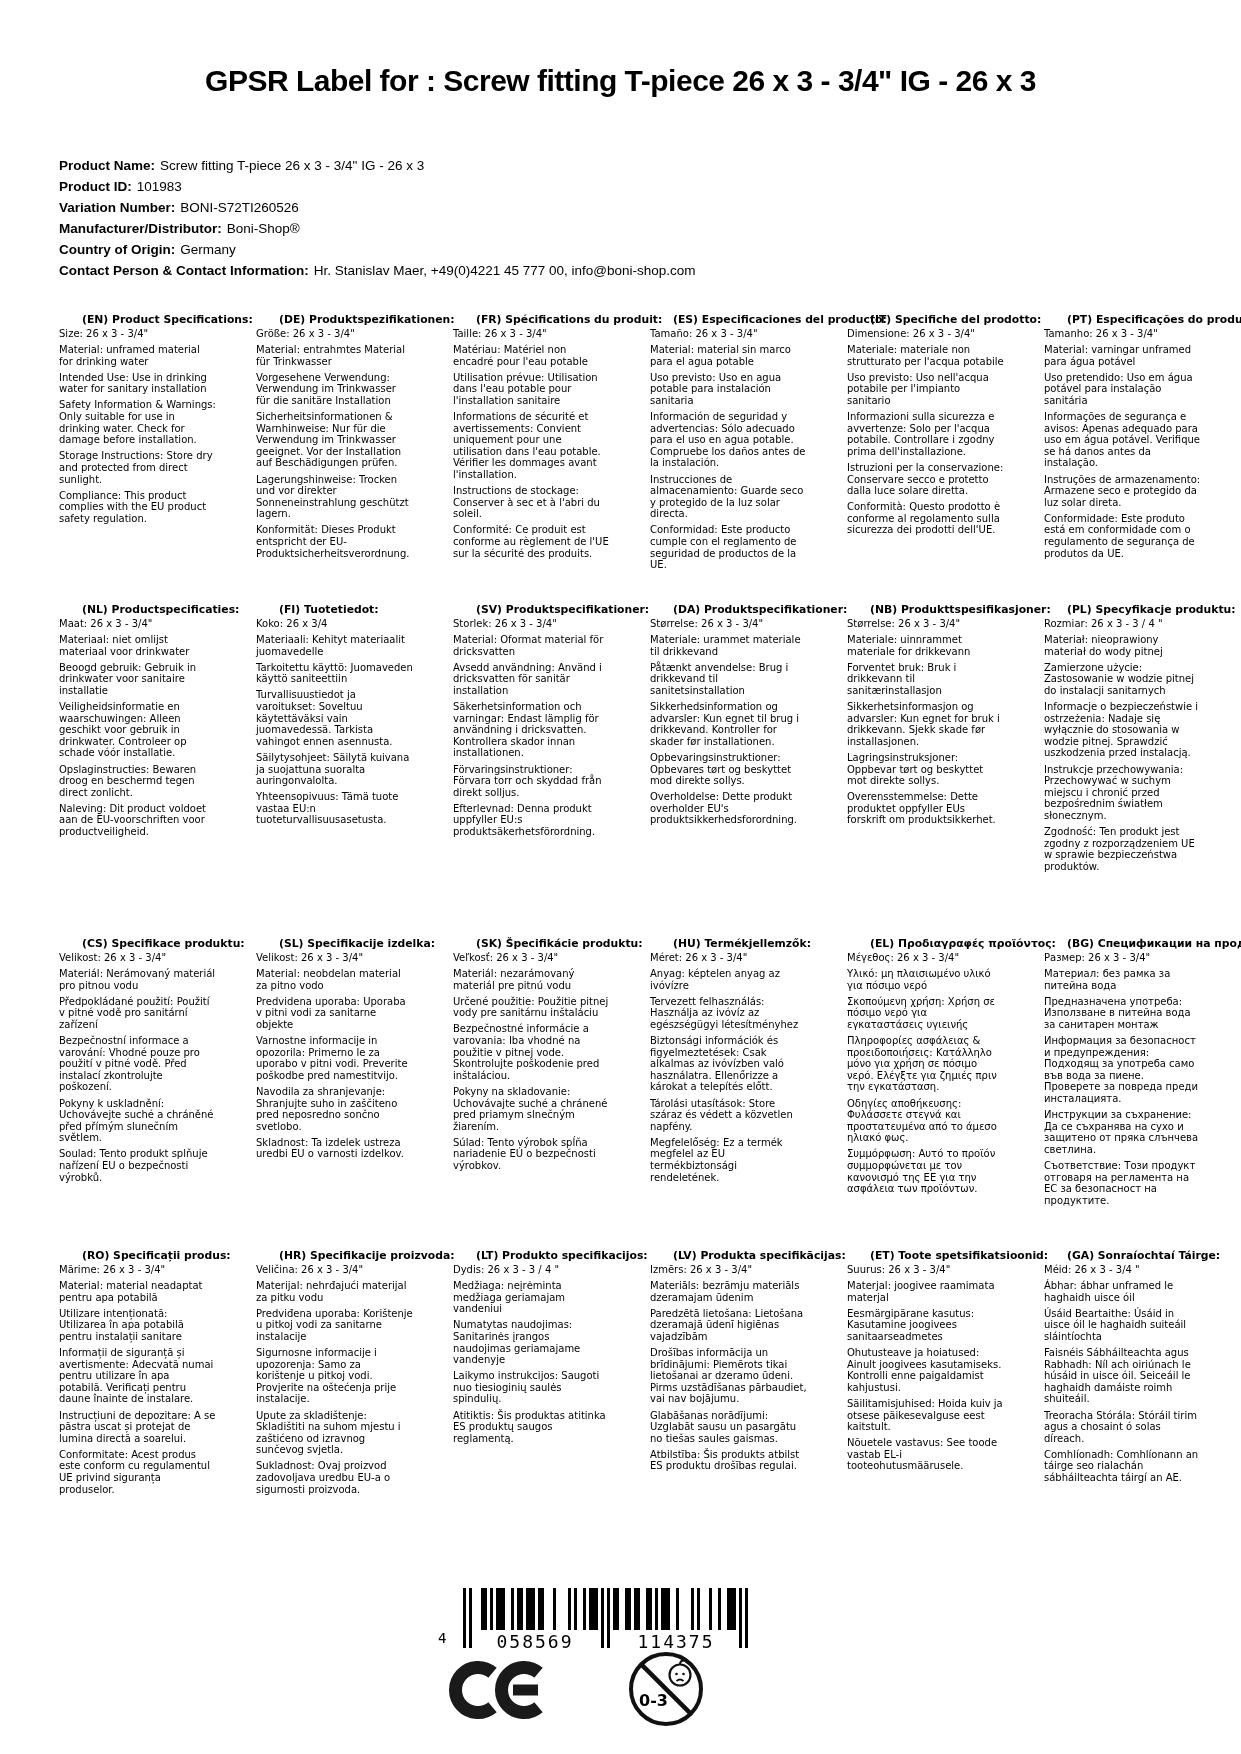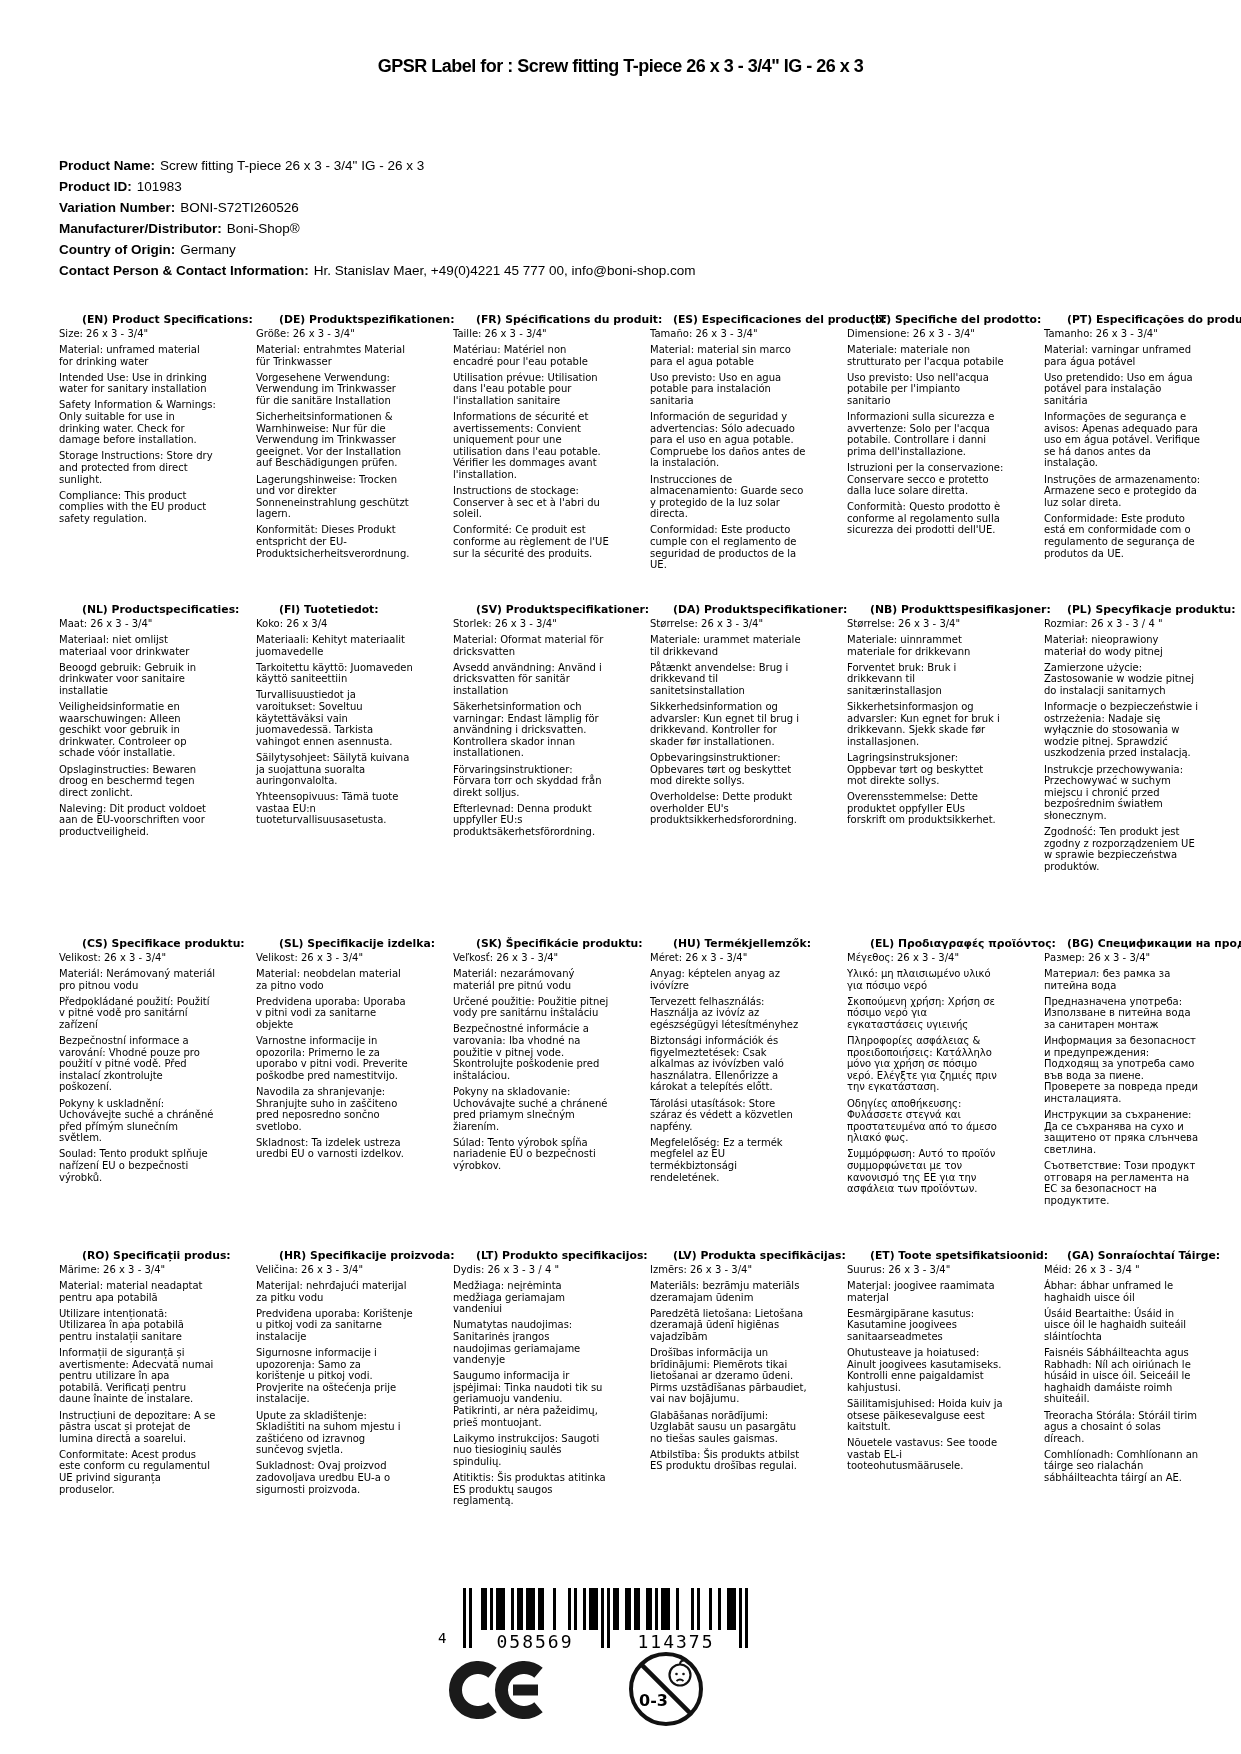--- a/index.html
+++ b/index.html
@@ -1,19 +1,19 @@
 <!DOCTYPE html>
 <html><head>
 <meta charset="utf-8">
 <style>
   html,body{margin:0;padding:0;background:#fff;}
   .page{position:relative;width:1241px;height:1754px;background:#ffffff;color:#000;
         font-family:"DejaVu Sans",sans-serif;overflow:hidden;}
-  .title{position:absolute;top:56px;left:0;width:100%;margin:0;text-align:center;
-         font-family:"Liberation Sans",sans-serif;font-size:18px;font-weight:bold;letter-spacing:-0.5px;}
+  .title{position:absolute;top:64px;left:0;width:100%;margin:0;text-align:center;
+         font-family:"Liberation Sans",sans-serif;font-size:30px;font-weight:bold;letter-spacing:-0.5px;}
   .product-info{position:absolute;left:59px;top:155px;font-family:"Liberation Sans",sans-serif;
                 font-size:13.5px;line-height:21px;}
   .pi-label{font-weight:bold;}
   .pi-value{margin-left:5px;}
   .spec-row{position:absolute;left:59px;display:grid;grid-template-columns:repeat(6,197px);align-items:start;}
   .r0{top:313px}.r1{top:603px}.r2{top:937px}.r3{top:1249px}
   .spec-cell{width:197px;padding-right:40px;box-sizing:border-box;}
   .spec-header{font-size:10.8px;font-weight:bold;white-space:nowrap;line-height:13px;margin-bottom:2px;margin-left:23px;}
   .spec-par{font-size:10px;line-height:11.6px;margin:0 0 4.5px 0;}
   .barcode{position:absolute;left:438px;top:1588px;width:330px;height:62px;}
@@ -79,21 +79,21 @@
           <p class="spec-par">Uso previsto: Uso en agua potable para instalación sanitaria</p>
           <p class="spec-par">Información de seguridad y advertencias: Sólo adecuado para el uso en agua potable. Compruebe los daños antes de la instalación.</p>
           <p class="spec-par">Instrucciones de almacenamiento: Guarde seco y protegido de la luz solar directa.</p>
           <p class="spec-par">Conformidad: Este producto cumple con el reglamento de seguridad de productos de la UE.</p>
         </div>
         <div class="spec-cell">
           <div class="spec-header">(IT) Specifiche del prodotto:</div>
           <p class="spec-par">Dimensione: 26 x 3 - 3/4"</p>
           <p class="spec-par">Materiale: materiale non strutturato per l'acqua potabile</p>
           <p class="spec-par">Uso previsto: Uso nell'acqua potabile per l'impianto sanitario</p>
-          <p class="spec-par">Informazioni sulla sicurezza e avvertenze: Solo per l'acqua potabile. Controllare i danni prima dell'installazione.</p>
+          <p class="spec-par">Informazioni sulla sicurezza e avvertenze: Solo per l'acqua potabile. Controllare i zgodny prima dell'installazione.</p>
           <p class="spec-par">Istruzioni per la conservazione: Conservare secco e protetto dalla luce solare diretta.</p>
           <p class="spec-par">Conformità: Questo prodotto è conforme al regolamento sulla sicurezza dei prodotti dell'UE.</p>
         </div>
         <div class="spec-cell">
           <div class="spec-header">(PT) Especificações do produto:</div>
           <p class="spec-par">Tamanho: 26 x 3 - 3/4"</p>
           <p class="spec-par">Material: varningar unframed para água potável</p>
           <p class="spec-par">Uso pretendido: Uso em água potável para instalação sanitária</p>
           <p class="spec-par">Informações de segurança e avisos: Apenas adequado para uso em água potável. Verifique se há danos antes da instalação.</p>
           <p class="spec-par">Instruções de armazenamento: Armazene seco e protegido da luz solar direta.</p>
@@ -229,21 +229,20 @@
           <p class="spec-par">Predviđena uporaba: Korištenje u pitkoj vodi za sanitarne instalacije</p>
           <p class="spec-par">Sigurnosne informacije i upozorenja: Samo za korištenje u pitkoj vodi. Provjerite na oštećenja prije instalacije.</p>
           <p class="spec-par">Upute za skladištenje: Skladištiti na suhom mjestu i zaštićeno od izravnog sunčevog svjetla.</p>
           <p class="spec-par">Sukladnost: Ovaj proizvod zadovoljava uredbu EU-a o sigurnosti proizvoda.</p>
         </div>
         <div class="spec-cell">
           <div class="spec-header">(LT) Produkto specifikacijos:</div>
           <p class="spec-par">Dydis: 26 x 3 - 3 / 4 "</p>
           <p class="spec-par">Medžiaga: neįrėminta medžiaga geriamajam vandeniui</p>
           <p class="spec-par">Numatytas naudojimas: Sanitarinės įrangos naudojimas geriamajame vandenyje</p>
-          <p class="spec-par">Saugumo informacija ir įspėjimai: Tinka naudoti tik su geriamuoju vandeniu. Patikrinti, ar nėra pažeidimų, prieš montuojant.</p>
           <p class="spec-par">Laikymo instrukcijos: Saugoti nuo tiesioginių saulės spindulių.</p>
           <p class="spec-par">Atitiktis: Šis produktas atitinka ES produktų saugos reglamentą.</p>
         </div>
         <div class="spec-cell">
           <div class="spec-header">(LV) Produkta specifikācijas:</div>
           <p class="spec-par">Izmērs: 26 x 3 - 3/4"</p>
           <p class="spec-par">Materiāls: bezrāmju materiāls dzeramajam ūdenim</p>
           <p class="spec-par">Paredzētā lietošana: Lietošana dzeramajā ūdenī higiēnas vajadzībām</p>
           <p class="spec-par">Drošības informācija un brīdinājumi: Piemērots tikai lietošanai ar dzeramo ūdeni. Pirms uzstādīšanas pārbaudiet, vai nav bojājumu.</p>
           <p class="spec-par">Glabāšanas norādījumi: Uzglabāt sausu un pasargātu no tiešas saules gaismas.</p>

